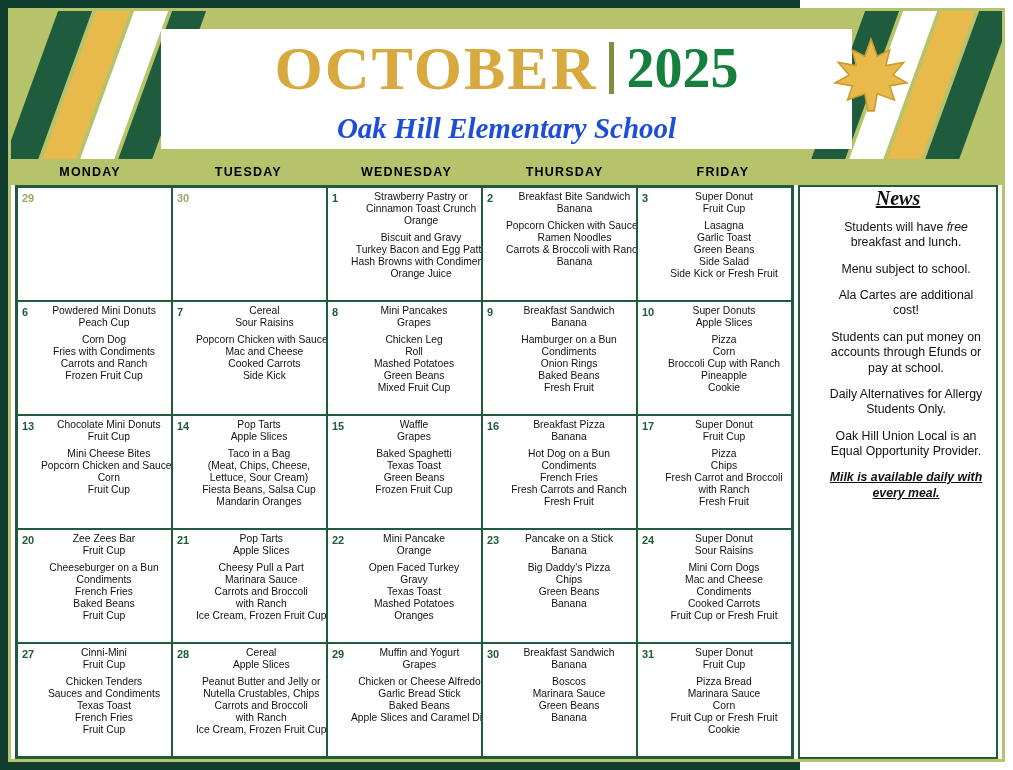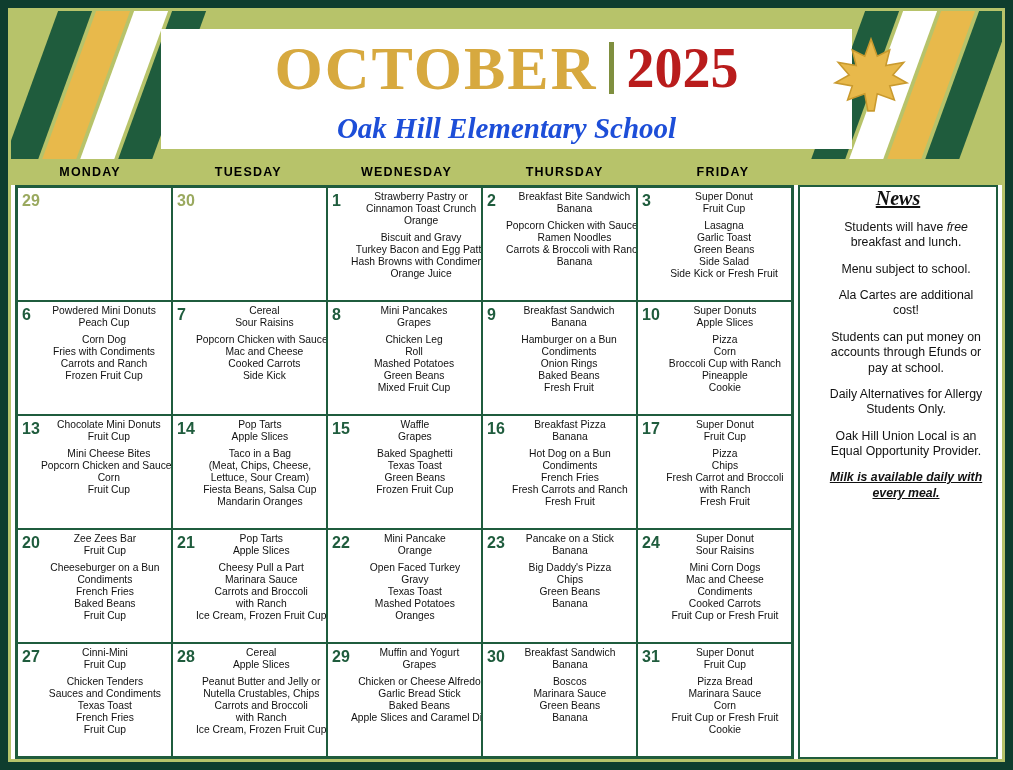--- a/index.html
+++ b/index.html
@@ -5,21 +5,21 @@
   * { box-sizing: border-box; }
   html, body { margin:0; padding:0; }
   body {
     width:1013px; height:770px;
     background:#ffffff;
     font-family:"Liberation Sans", sans-serif;
     overflow:hidden;
   }
   .page {
     position:relative;
-    width:1013px; height:770px;
+    width:800px; height:770px;
     background:#0f3d2e;
     padding:8px;
   }
   .inner {
     position:relative;
     width:997px; height:754px;
     background:#ffffff;
     border:3px solid #b7c36a;
     overflow:hidden;
   }
@@ -69,21 +69,21 @@
     display:inline-block;
     width:5px; height:52px;
     background:#7f8f3f;
     margin:0 12px;
     vertical-align:middle;
   }
   .year {
     font-family:"Liberation Serif", serif;
     font-weight:bold;
     font-size:56px;
-    color:#b91c1c;
+    color:#15803d;
     line-height:1;
   }
   .school-band {
     position:absolute;
     left:150px; right:150px; top:96px;
     height:42px;
     background:#ffffff;
     display:flex; align-items:center; justify-content:center;
     z-index:3;
   }
@@ -134,21 +134,21 @@
   }
   .cell {
     border:1px solid #1f5c3d;
     padding:3px 4px 4px 4px;
     position:relative;
     overflow:hidden;
     display:flex;
     gap:3px;
   }
   .daynum {
-    font-size:16px;
+    font-size:11px;
     font-weight:bold;
     color:#1f5c3d;
     min-width:16px;
     line-height:1.15;
     padding-top:1px;
   }
   .daynum.muted { color:#9aa95f; }
   .items {
     flex:1;
     text-align:center;

